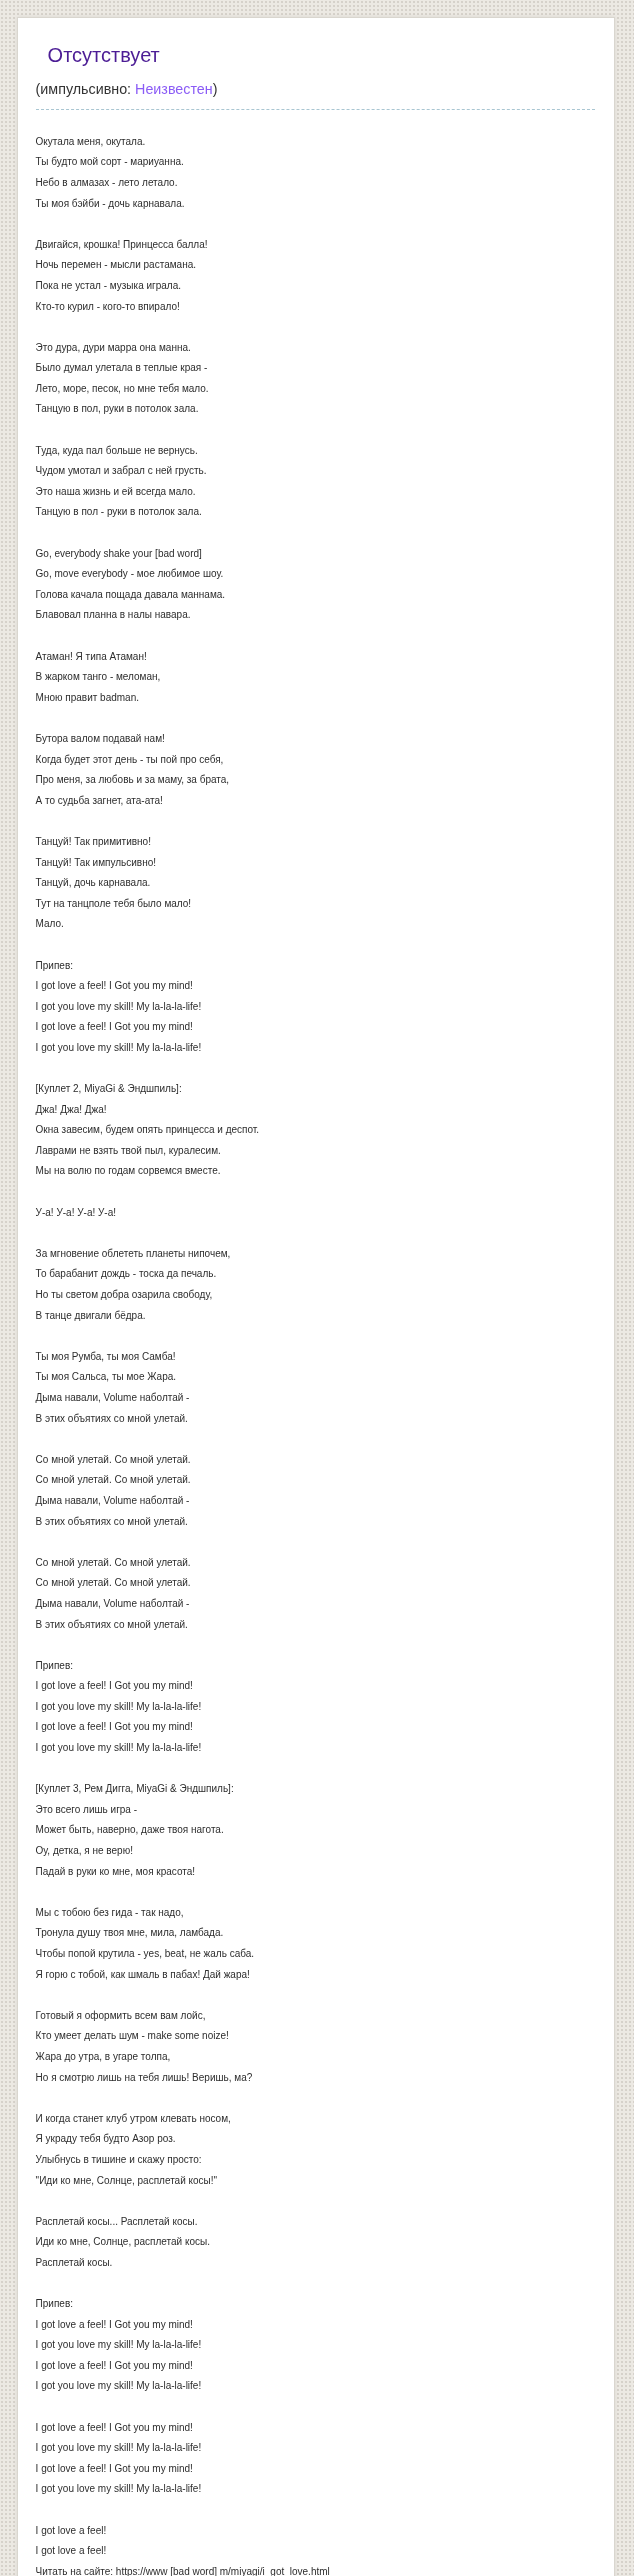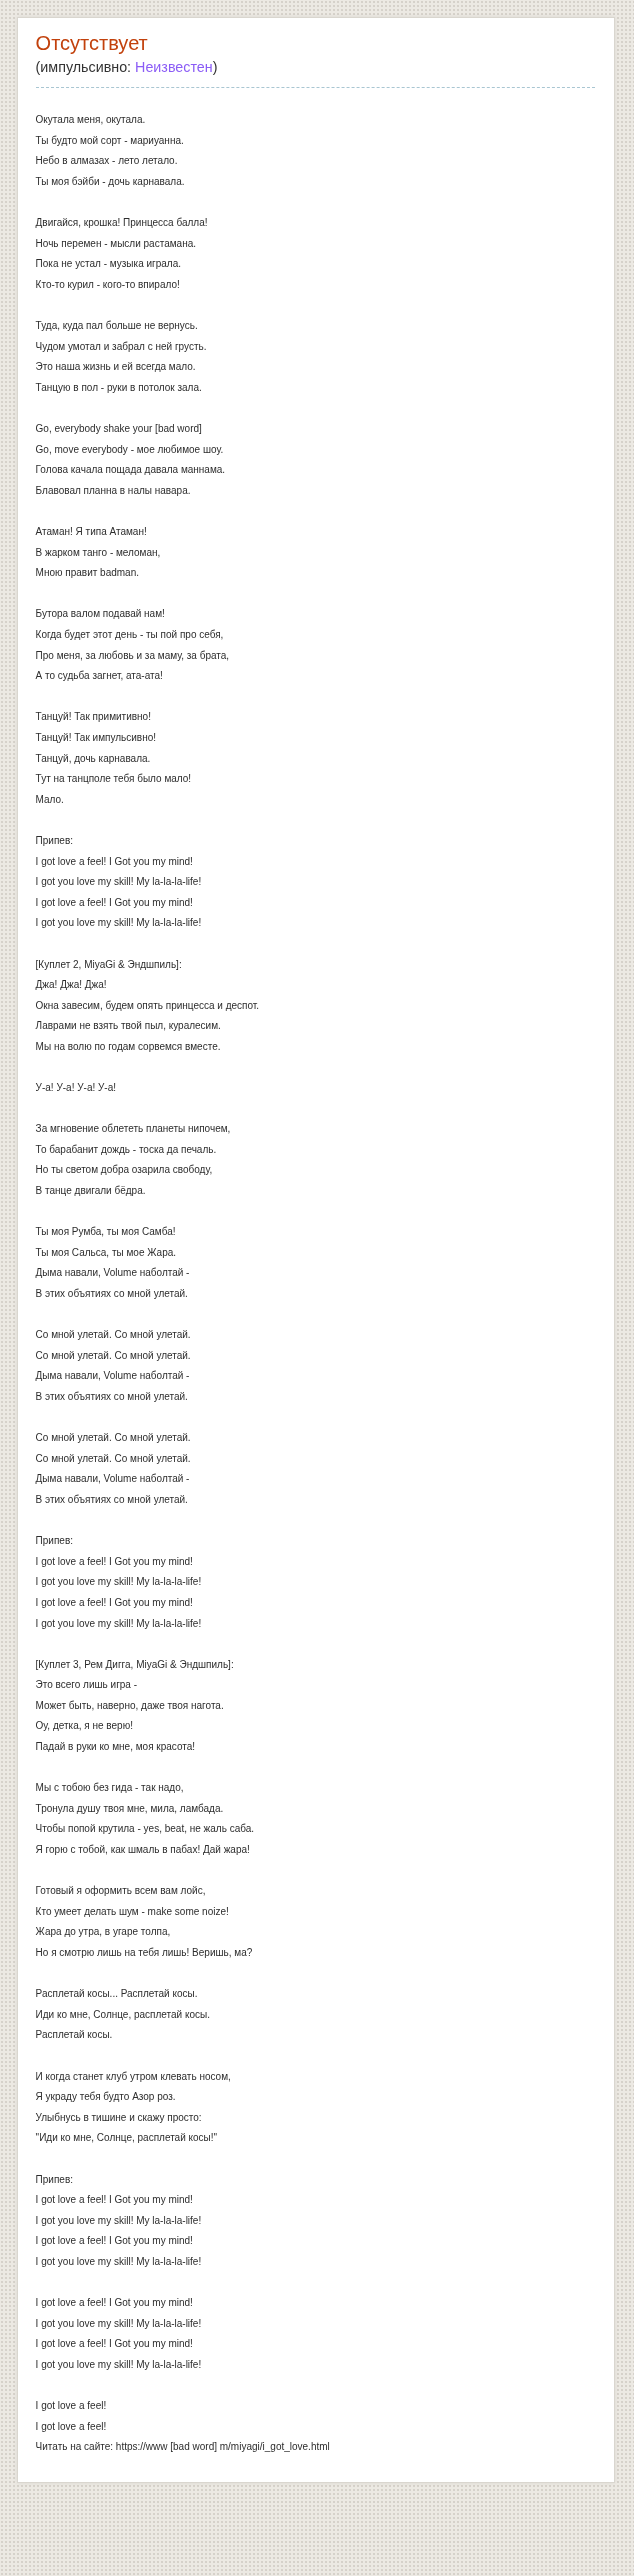--- a/index.html
+++ b/index.html
@@ -17,25 +17,25 @@
   }
   .card {
     margin: 17.4px 19px 16px 16.6px;
     background: #ffffff;
     border: 0.8px solid #d9d6cf;
     box-shadow: 0 0 4px rgba(0,0,0,0.07);
     padding: 12.7px 19px 24px 18px;
     box-sizing: border-box;
   }
   .song-title {
-    margin: 0;
+    margin: 12px;
     font-size: 20px;
     line-height: 25px;
     font-weight: 400;
-    color: #c2410c;
+    color: #4c1d95;
   }
   .artist-line {
     margin-top: 2.4px;
     font-size: 14.3px;
     line-height: 19px;
     color: #333333;
     padding-bottom: 9.5px;
     border-bottom: 0.8px dashed #a9c6d2;
   }
   .artist-link {
@@ -66,20 +66,24 @@
 
   <div class="lyrics">
       <p class="stanza">Окутала меня, окутала.
 Ты будто мой сорт - мариуанна.
 Небо в алмазах - лето летало.
 Ты моя бэйби - дочь карнавала.</p>
       <p class="stanza">Двигайся, крошка! Принцесса балла!
 Ночь перемен - мысли растамана.
 Пока не устал - музыка играла.
 Кто-то курил - кого-то впирало!</p>
+      <p class="stanza">Это дура, дури марра она манна.
+Было думал улетала в теплые края -
+Лето, море, песок, но мне тебя мало.
+Танцую в пол, руки в потолок зала.</p>
       <p class="stanza">Туда, куда пал больше не вернусь.
 Чудом умотал и забрал с ней грусть.
 Это наша жизнь и ей всегда мало.
 Танцую в пол - руки в потолок зала.</p>
       <p class="stanza">Go, everybody shake your [bad word]
 Go, move everybody - мое любимое шоу.
 Голова качала пощада давала маннама.
 Блавовал планна в налы навара.</p>
       <p class="stanza">Атаман! Я типа Атаман!
 В жарком танго - меломан,
@@ -131,27 +135,27 @@
 Оу, детка, я не верю!
 Падай в руки ко мне, моя красота!</p>
       <p class="stanza">Мы с тобою без гида - так надо,
 Тронула душу твоя мне, мила, ламбада.
 Чтобы попой крутила - yes, beat, не жаль саба.
 Я горю с тобой, как шмаль в пабах! Дай жара!</p>
       <p class="stanza">Готовый я оформить всем вам лойс,
 Кто умеет делать шум - make some noize!
 Жара до утра, в угаре толпа,
 Но я смотрю лишь на тебя лишь! Веришь, ма?</p>
-      <p class="stanza">Расплетай косы... Расплетай косы.
-Иди ко мне, Солнце, расплетай косы.
-Расплетай косы.</p>
       <p class="stanza">И когда станет клуб утром клевать носом,
 Я украду тебя будто Азор роз.
 Улыбнусь в тишине и скажу просто:
 "Иди ко мне, Солнце, расплетай косы!"</p>
+      <p class="stanza">Расплетай косы... Расплетай косы.
+Иди ко мне, Солнце, расплетай косы.
+Расплетай косы.</p>
       <p class="stanza">Припев:
 I got love a feel! I Got you my mind!
 I got you love my skill! My la-la-la-life!
 I got love a feel! I Got you my mind!
 I got you love my skill! My la-la-la-life!</p>
       <p class="stanza">I got love a feel! I Got you my mind!
 I got you love my skill! My la-la-la-life!
 I got love a feel! I Got you my mind!
 I got you love my skill! My la-la-la-life!</p>
       <p class="stanza">I got love a feel!

